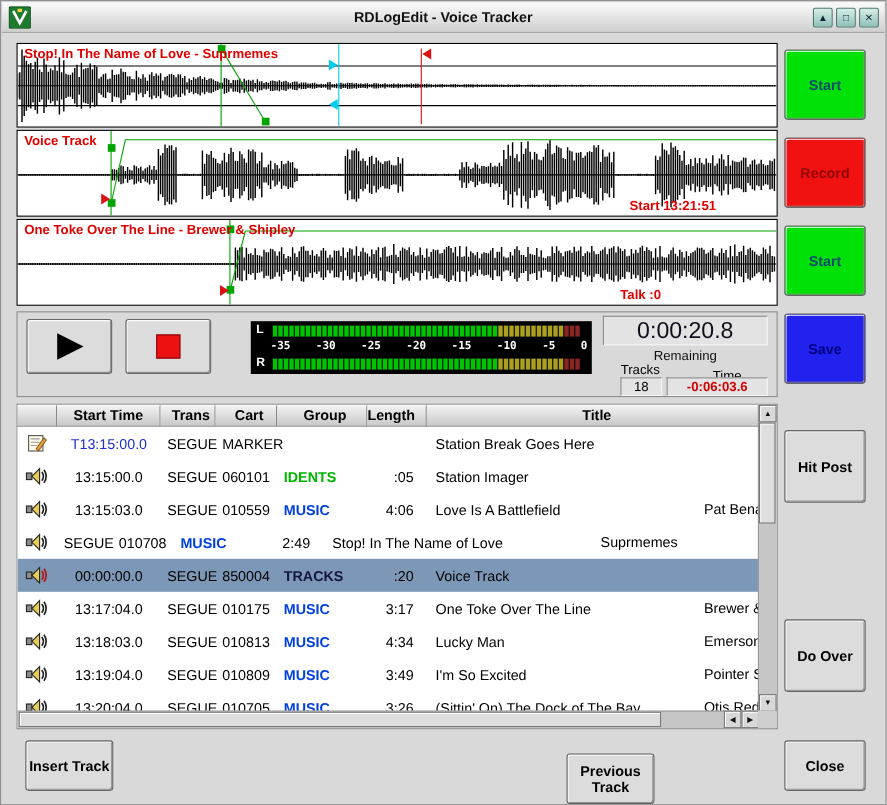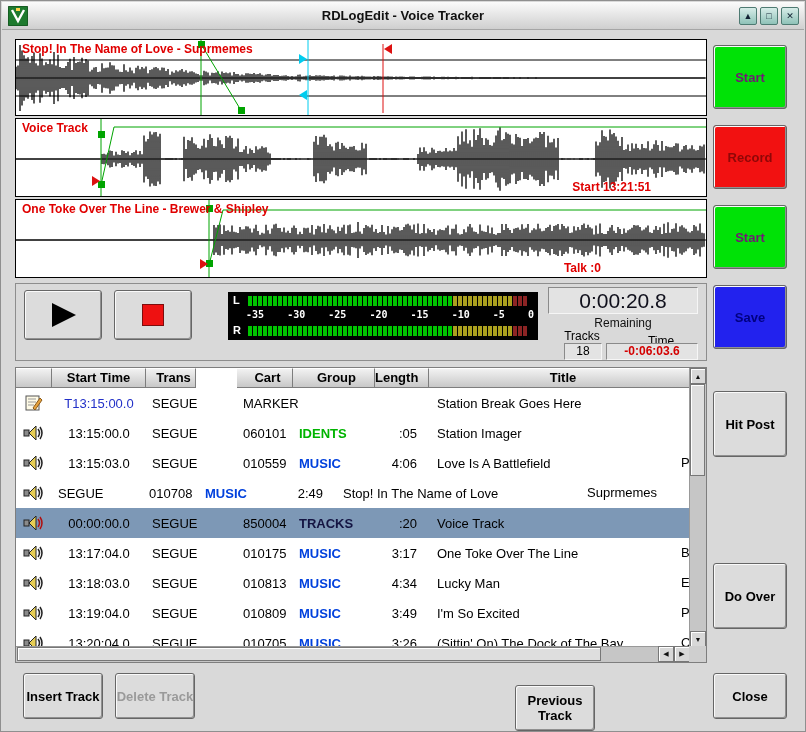--- a/index.html
+++ b/index.html
@@ -49,40 +49,40 @@
     text-align:center; line-height:25px; }
   .remaining-label { position:absolute; left:532px; top:32px; width:150px; text-align:center; font-size:12px; color:#111; }
   .tracks-label { position:absolute; left:540px; top:45px; width:52px; text-align:center; font-size:12px; }
   .time-label   { position:absolute; left:614px; top:50px; width:62px; text-align:center; font-size:12px; }
   .tracks-value { position:absolute; left:548px; top:59px; width:38px; height:17px; font-size:12px; text-align:center; line-height:15px; }
   .time-value   { position:absolute; left:590px; top:59px; width:92px; height:17px; font-size:12px; font-weight:bold;
     color:#d40000; text-align:center; line-height:15px; }
 
   
   .side-btn { position:absolute; left:712px; width:74px; height:64px; }
-  .btn-green { background:#00e206; color:#701a75; }
+  .btn-green { background:#00e206; color:#0c4a6e; }
   .btn-red   { background:#f21111; color:#8f0707; }
   .btn-blue  { background:#2222ee; color:#000080; }
   #btn-start1 { top:44px; } #btn-record { top:124px; } #btn-start2 { top:204px; } #btn-save { top:284px; }
   #btn-hitpost { top:390px; height:66px; } #btn-doover { top:562px; height:66px; }
   #btn-close { top:672px; height:46px; }
 
   
   .logtable { position:absolute; left:14px; top:366px; width:692px; height:296px; border:1px solid #7e7e7e; background:#fff; }
   .thead { position:absolute; left:0; top:0; width:674px; height:20px; display:flex; }
   .th { background:linear-gradient(#f2f2f2,#c8c8c8); border-right:1px solid #7d7d7d; border-bottom:1px solid #7d7d7d;
     border-top:1px solid #fff; font-size:13px; font-weight:bold; text-align:center; line-height:18px; }
   .rows { position:absolute; left:0; top:20px; width:674px; height:260px; overflow:hidden; background:#fff; }
   .trow { display:flex; height:30px; align-items:center; font-size:13px; color:#000; }
   .trow.selected { background:#7d98b6; }
   .c { height:100%; display:flex; align-items:center; }
   .ci  { width:36px;  justify-content:center; }
   .ct  { width:94px;  justify-content:center; }
   .ctr { width:50px;  padding-left:6px; }
-  .cc  { width:56px;  padding-left:6px;margin-left:41px; }
+  .cc  { width:56px;  padding-left:6px; }
   .cg  { width:82px;  padding-left:6px; font-weight:bold; }
   .cl  { width:54px;  justify-content:flex-end; padding-right:12px; }
   .cti { flex:1; position:relative; padding-left:8px; overflow:hidden; white-space:nowrap; }
   .artist { position:absolute; left:252px; top:7px; white-space:nowrap; }
   .th.ci{width:36px} .th.ct{width:94px} .th.ctr{width:50px} .th.cc{width:56px} .th.cg{width:82px} .th.cl{width:54px} .th.cti{flex:1}
 
   
   .vscroll { position:absolute; right:0; top:0; width:17px; height:280px; background:#c6c6c6; border-left:1px solid #999; }
   .hscroll { position:absolute; left:0; bottom:0; width:675px; height:16px; background:#c6c6c6; border-top:1px solid #999; }
   .sb-btn { position:absolute; width:16px; height:16px; background:#d8d8d8; border:1px solid #777;
@@ -517,16 +517,15 @@
     </div>
     <div class="hscroll">
       <div class="hthumb"></div>
       <div class="sb-btn" style="left:642px;top:-1px;">◀</div>
       <div class="sb-btn" style="left:658px;top:-1px;">▶</div>
     </div>
     <div class="corner"></div>
   </div>
 
   <div class="btn bot-btn" id="btn-insert">Insert Track</div>
-  <div class="btn bot-btn" id="btn-delete">Delete Track</div>
   <div class="btn bot-btn" id="btn-prev">Previous Track</div>
 
 </div>
 
 </body></html>

